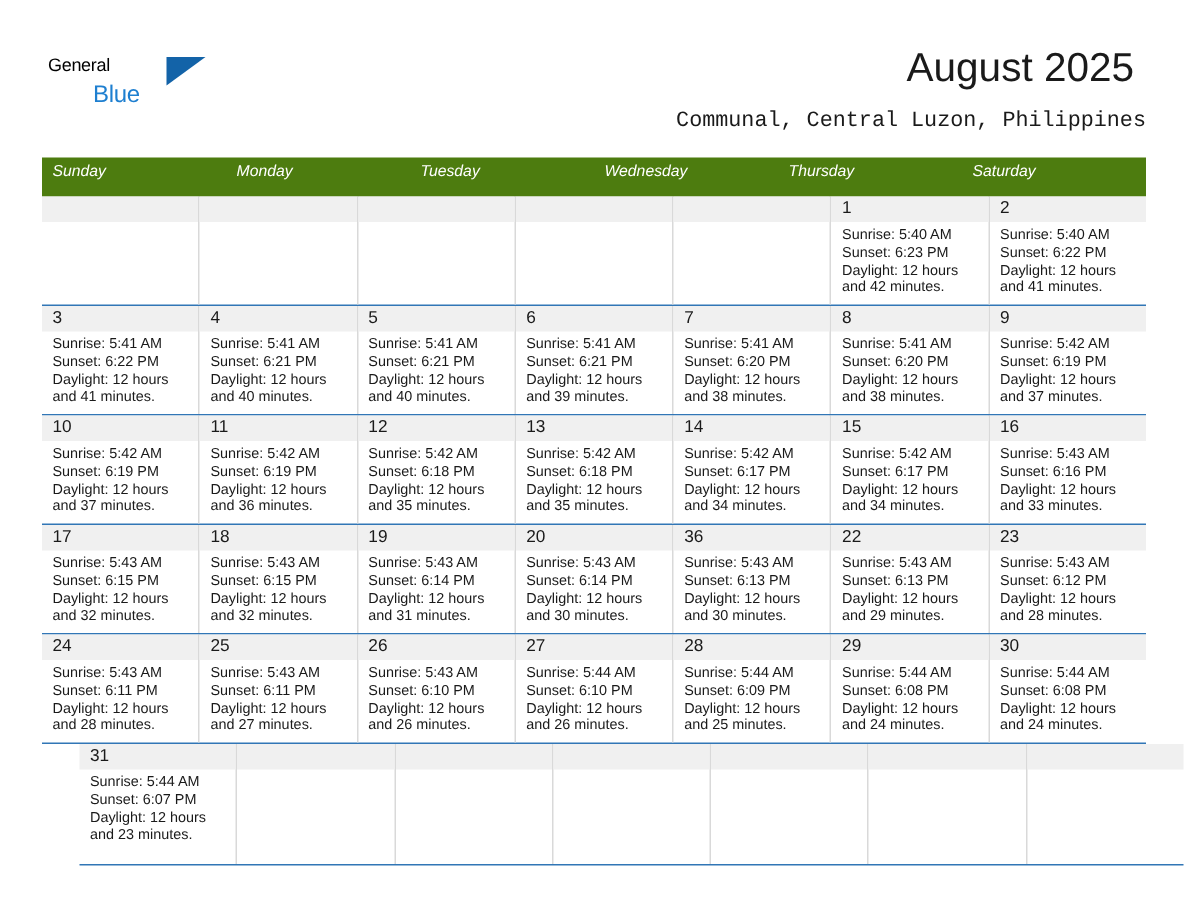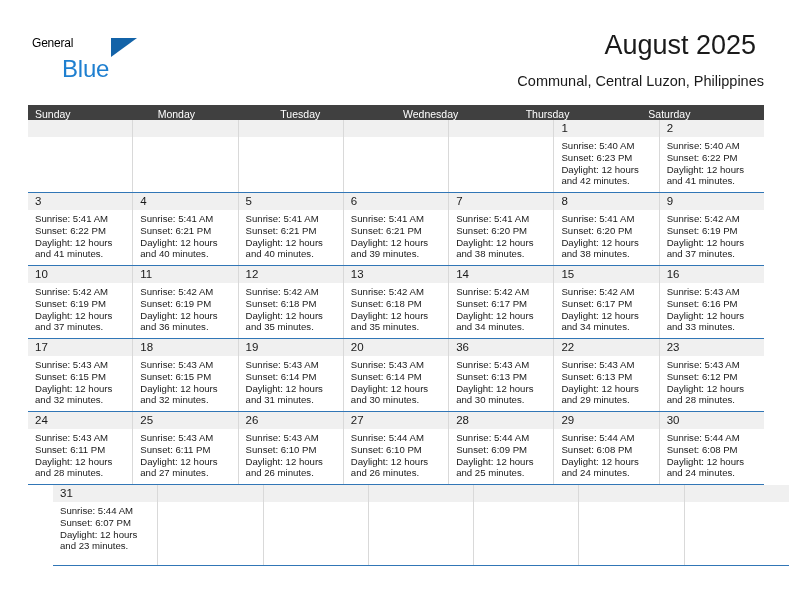--- a/index.html
+++ b/index.html
@@ -42,21 +42,21 @@
     top: 0;
     font-size: 12px;
     letter-spacing: -0.2px;
     color: #000000;
     font-family: "Liberation Sans", sans-serif;
   }
   .brand-blue {
     position: absolute;
     left: 30px;
     top: 19px;
-    font-size: 24px;
+    font-size: 16px;
     letter-spacing: -0.2px;
     color: #1e7fd0;
     font-family: "Liberation Sans", sans-serif;
     text-align: right;
   }
   .brand-tri {
     position: absolute;
     left: 79px;
     top: 2px;
     width: 0;
@@ -74,35 +74,36 @@
     white-space: nowrap;
     font-family: "Liberation Sans", sans-serif;
   }
   .subtitle {
     position: absolute;
     right: 0;
     top: 49px;
     font-size: 14.5px;
     color: #1a1a1a;
     white-space: nowrap;
-    font-family: Liberation Sans, sans-serif;
+    font-family: Liberation Mono, monospace;
   }
 
   
   .calendar {
     position: absolute;
     left: 28px;
     top: 105px;
     width: 736px;
   }
   .dow-row {
     display: flex;
     width: 100%;
-    height: 15px;
-    background: #404040;
+    height: 26px;
+    background: #4d7c0f;
+    font-style: italic;
   }
   .dow {
     flex: 1 1 0;
     color: #ffffff;
     font-size: 10.5px;
     line-height: 19px;
     padding-left: 7px;
     box-sizing: border-box;
     white-space: nowrap;
   }

